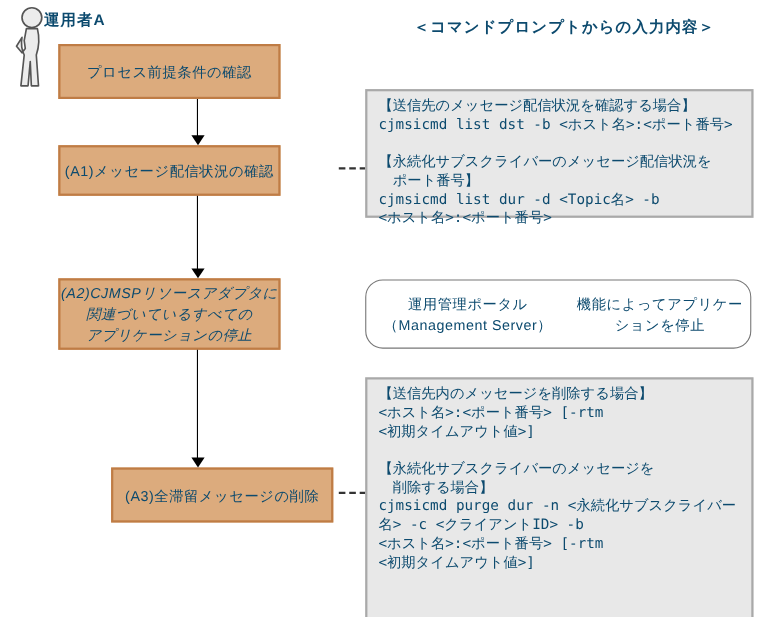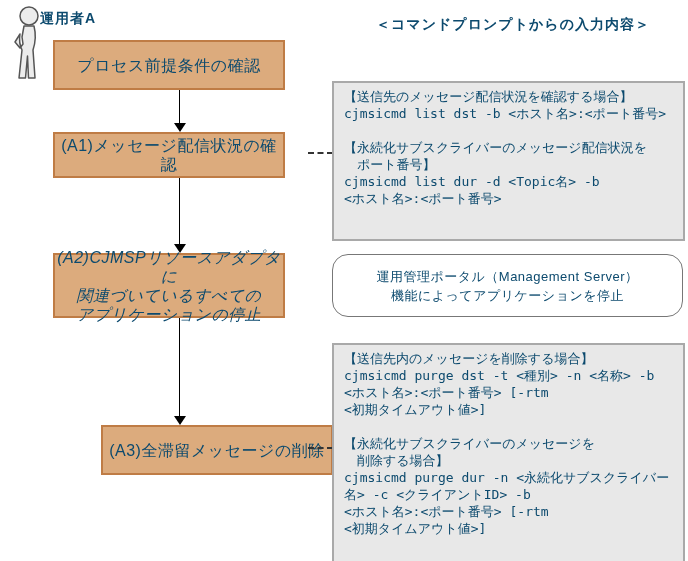--- a/index.html
+++ b/index.html
@@ -11,24 +11,24 @@
   
   .actor-icon { position: absolute; left: 8px; top: 4px; }
   .actor-label { position: absolute; left: 40px; top: 10px; font-size: 14px; font-weight: bold; letter-spacing: 1px; }
   
   .diagram-title {
     position: absolute; left: 340px; top: 16px; width: 346px;
     text-align: center; font-size: 14px; font-weight: bold; letter-spacing: 1px;
   }
   
   .step {
-    position: absolute; left: 53px; width: 232px;
+    position: absolute; left: 53px; width: 202px;
     background: #dcab7d; border: 2px solid #bf7c45;
     display: flex; flex-direction: column; align-items: center; justify-content: center;
-    font-size: 16px; text-align: center; line-height: 19px; letter-spacing: 0.5px;
+    font-size: 13px; text-align: center; line-height: 19px; letter-spacing: 0.5px;
   }
   .step-1  { top: 40px;  height: 50px; }
   .step-a1 { top: 132px; height: 46px; }
   .step-a2 { top: 253px; height: 65px; font-style: italic; }
   .step-a3 { top: 425px; height: 50px; margin-left: 48px; }
   
   .arrow-line { position: absolute; left: 179px; width: 1px; background: #000; }
   .arrow-line.a1 { top: 90px;  height: 34px; }
   .arrow-line.a2 { top: 178px; height: 67px; }
   .arrow-line.a3 { top: 318px; height: 99px; }
@@ -45,28 +45,28 @@
   .dash-connector.d1 { top: 152px; }
   .dash-connector.d2 { top: 447px; }
   
   .note {
     position: absolute; left: 332px; width: 353px;
     background: #e8e8e8; border: 2px solid #a9a9a9;
     padding: 5px 4px 0 10px;
     font-family: "DejaVu Sans Mono", "Liberation Mono", monospace;
     font-size: 13px; line-height: 17px;
   }
-  .note-a1 { top: 81px;  height: 160px; }
+  .note-a1 { top: 81px;  height: 117px; }
   .note-a3 { top: 343px; height: 259px; }
   .note-line { min-height: 17px; white-space: pre; }
   
   .note-rounded {
     position: absolute; left: 332px; top: 254px; width: 351px; height: 63px;
     background: #fff; border: 1px solid #777; border-radius: 16px;
-    display: flex; flex-direction: column; align-items: center; justify-content: center;
+    display: flex; flex-direction: row; align-items: center; justify-content: center;
     font-size: 13px; line-height: 19px; text-align: center; letter-spacing: 0.5px;
   }
 </style>
 </head>
 <body>
 
 <div class="canvas">
 
   <svg class="actor-icon" width="40" height="78" viewBox="0 0 40 78">
     <circle cx="21" cy="12" r="9" fill="#ececec" stroke="#555" stroke-width="1.5"></circle>
@@ -115,21 +115,20 @@
     <div class="note-line">&lt;ホスト名&gt;:&lt;ポート番号&gt;</div>
   </div>
 
   <div class="note-rounded">
     <div>運用管理ポータル（Management Server）</div>
     <div>機能によってアプリケーションを停止</div>
   </div>
 
   <div class="note note-a3">
     <div class="note-line">【送信先内のメッセージを削除する場合】</div>
-    <div class="note-line">cjmsicmd purge dst -t &lt;種別&gt; -n &lt;名称&gt; -b</div>
     <div class="note-line">&lt;ホスト名&gt;:&lt;ポート番号&gt; [-rtm</div>
     <div class="note-line">&lt;初期タイムアウト値&gt;]</div>
     <div class="note-line"></div>
     <div class="note-line">【永続化サブスクライバーのメッセージを</div>
     <div class="note-line">　削除する場合】</div>
     <div class="note-line">cjmsicmd purge dur -n &lt;永続化サブスクライバー</div>
     <div class="note-line">名&gt; -c &lt;クライアントID&gt; -b</div>
     <div class="note-line">&lt;ホスト名&gt;:&lt;ポート番号&gt; [-rtm</div>
     <div class="note-line">&lt;初期タイムアウト値&gt;]</div>
   </div>

